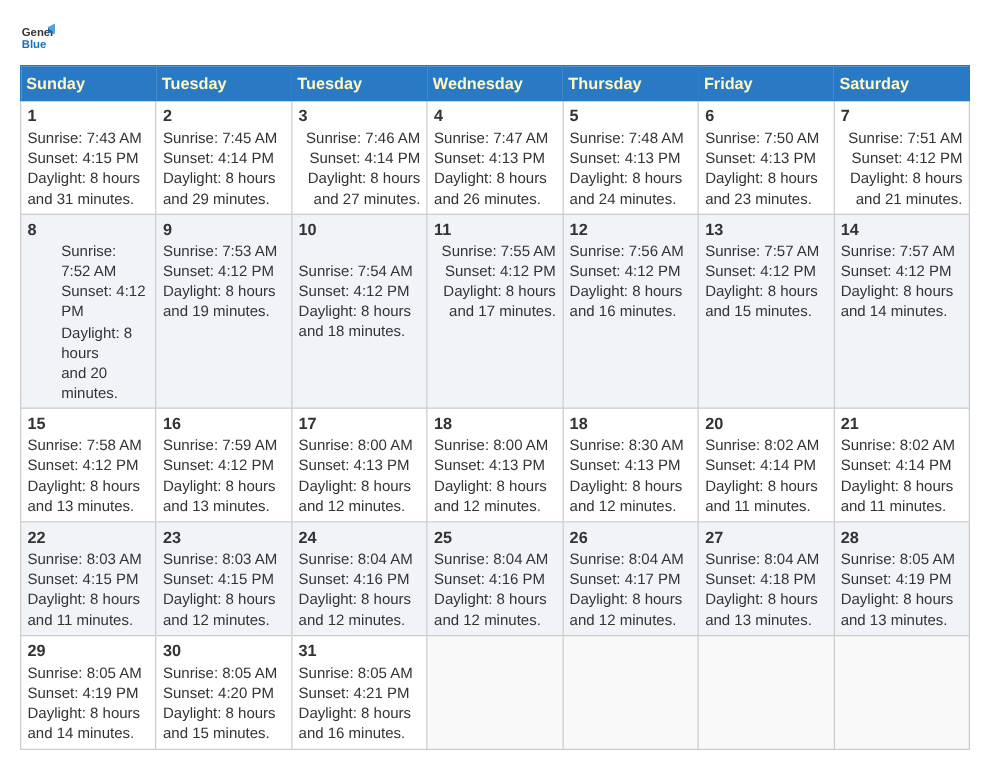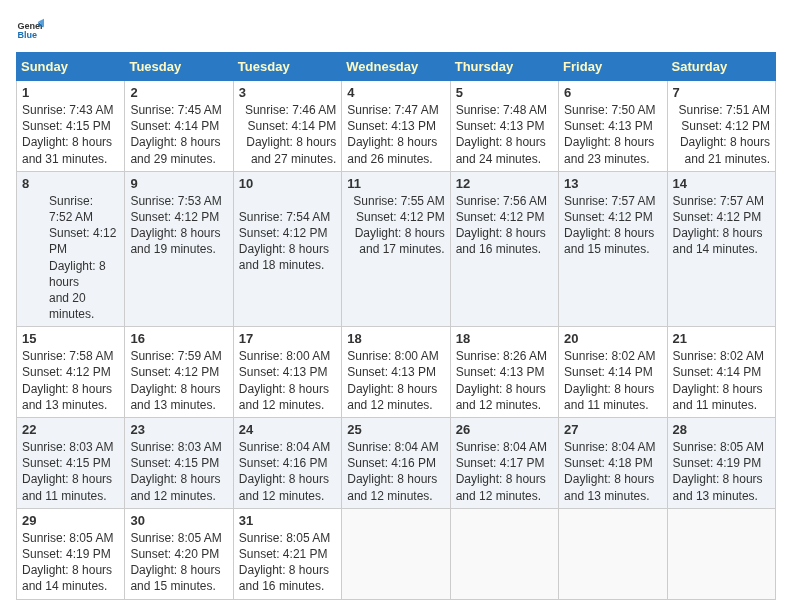--- a/index.html
+++ b/index.html
@@ -236,21 +236,21 @@
         </td>
         <td>
           <div class="day-num">18</div>
           <div class="cell-text" style="white-space: pre-line;">Sunrise: 8:00 AM
 Sunset: 4:13 PM
 Daylight: 8 hours
 and 12 minutes.</div>
         </td>
         <td>
           <div class="day-num">18</div>
-          <div class="cell-text" style="white-space: pre-line;">Sunrise: 8:26 AM
+          <div class="cell-text" style="white-space: pre-line;">Sunrise: 8:30 AM
 Sunset: 4:13 PM
 Daylight: 8 hours
 and 12 minutes.</div>
         </td>
         <td>
           <div class="day-num">20</div>
           <div class="cell-text" style="white-space: pre-line;">Sunrise: 8:02 AM
 Sunset: 4:14 PM
 Daylight: 8 hours
 and 11 minutes.</div>

